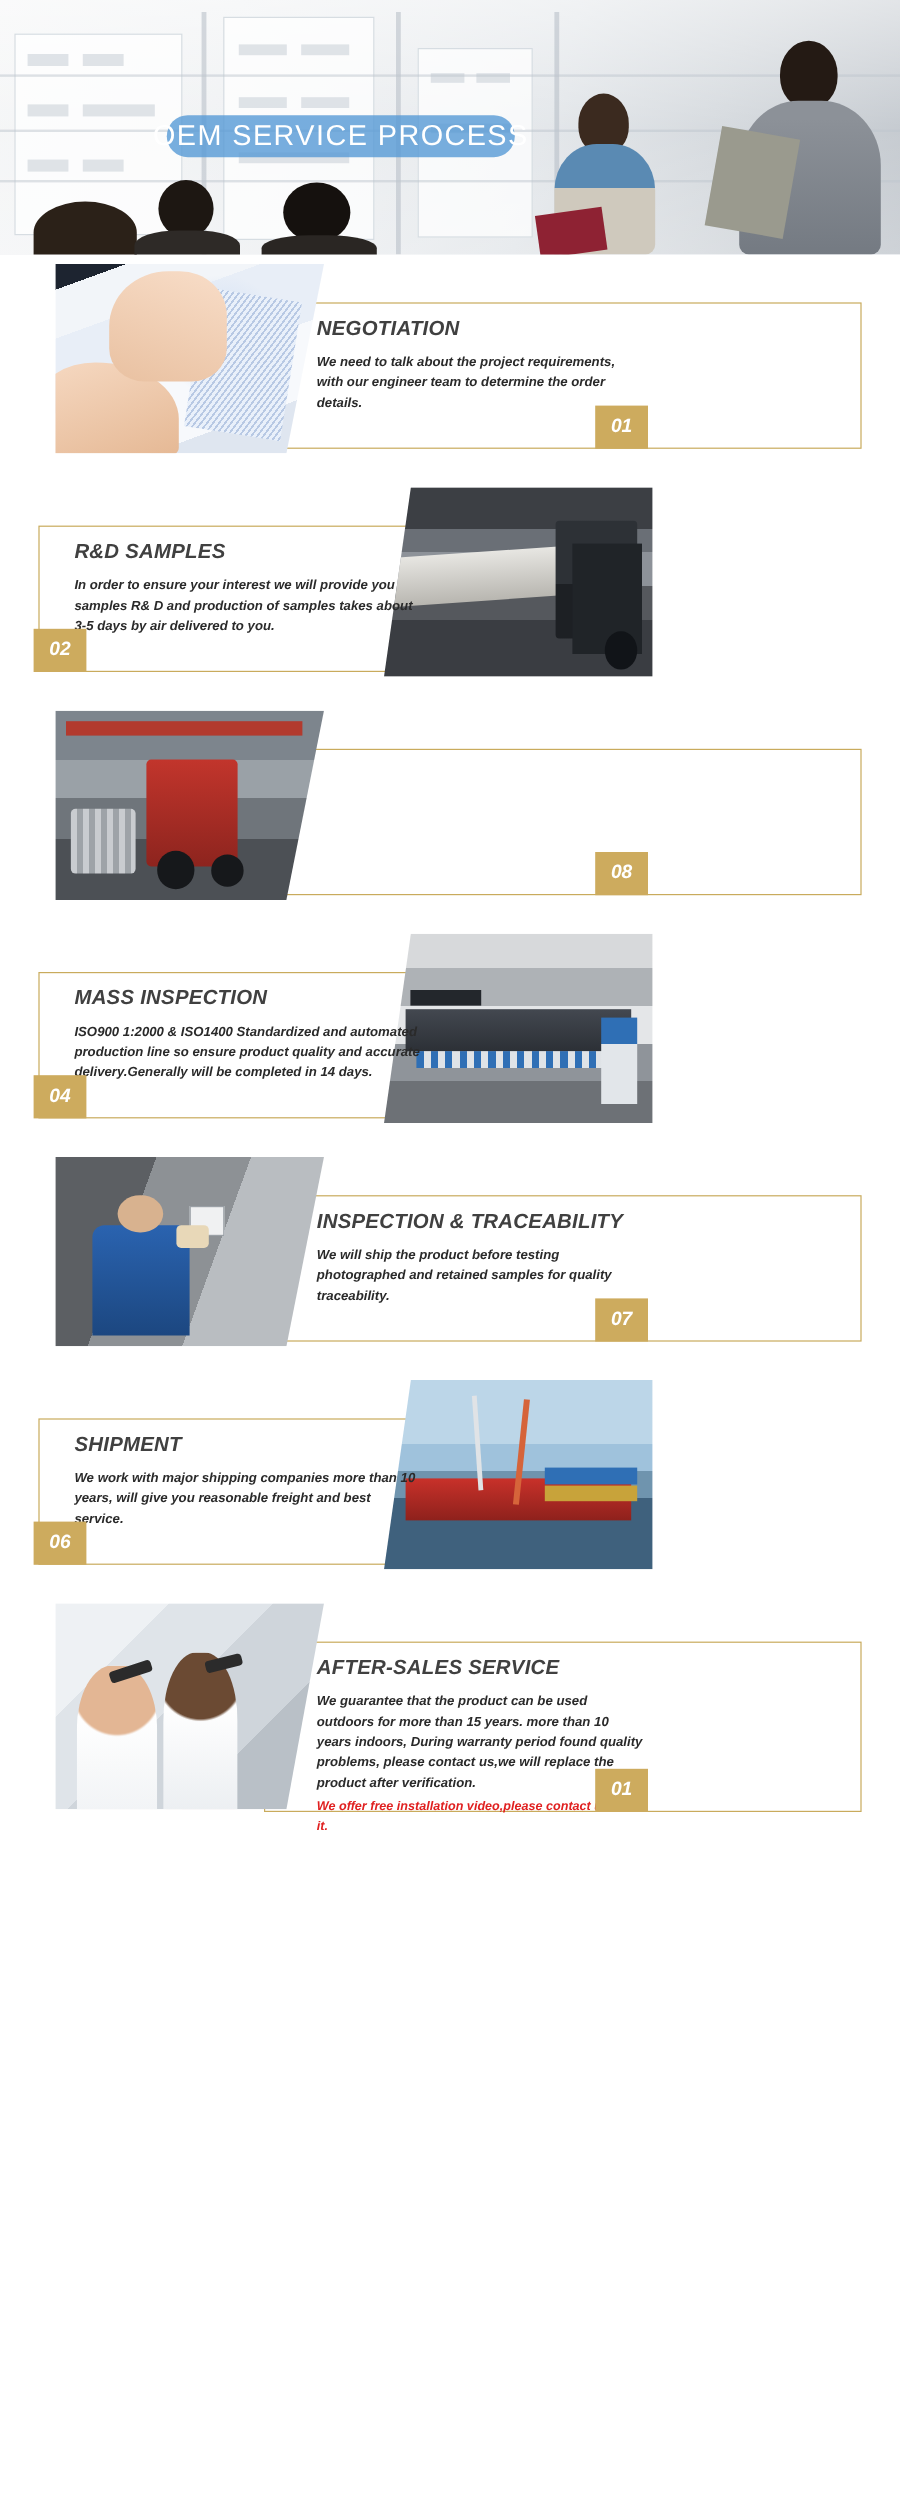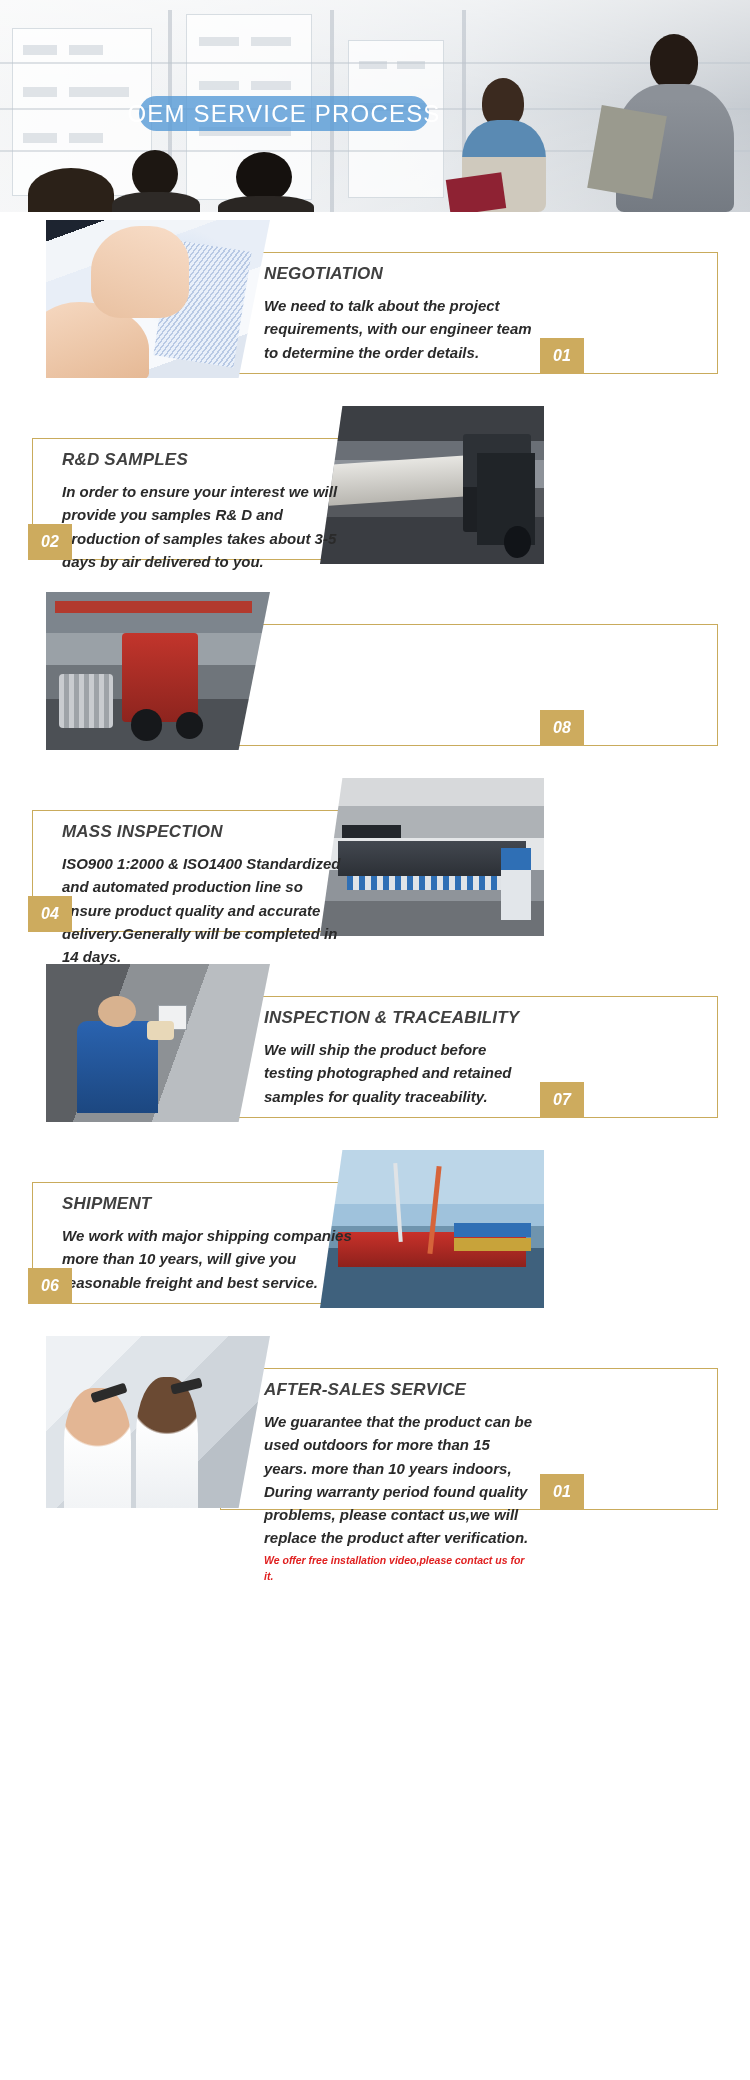--- a/index.html
+++ b/index.html
@@ -108,21 +108,21 @@
     font-size: 17px;
     font-weight: 700;
     font-style: italic;
     color: #404040;
     letter-spacing: .2px;
     margin-bottom: 10px;
     font-family: "Liberation Sans", sans-serif;
     white-space: nowrap;
   }
   .step-desc {
-    font-size: 15px;
+    font-size: 11px;
     font-weight: 700;
     font-style: italic;
     color: #2a2a2a;
     line-height: 1.55;
     font-family: "Liberation Sans", sans-serif;
   }
   .step-note {
     font-size: 10.5px;
     font-weight: 700;
     font-style: italic;
@@ -141,21 +141,21 @@
     color: #ffffff;
     font-size: 16px;
     font-weight: 700;
     font-style: italic;
     display: flex;
     align-items: center;
     justify-content: center;
     z-index: 6;
     font-family: "Liberation Sans", sans-serif;
   }
-  .badge.bd-right { left: 496px; top: 118px; margin-left: 44px; }
+  .badge.bd-right { left: 496px; top: 118px; }
   .badge.bd-left  { left: 28px;  top: 118px; }
 
   
   .art-negotiation {
     background:
       radial-gradient(circle at 62% 38%, #dbe6f5 0 14%, rgba(219,230,245,0) 30%),
       linear-gradient(160deg, #1d2430 0 9%, #f2f5f9 9% 26%, #e8eef7 26% 52%, #f7f9fc 52% 78%, #dfe6f0 78% 100%);
   }
   .art-negotiation::after {
     content:""; position:absolute; left:52%; top:16%; width:36%; height:74%;

